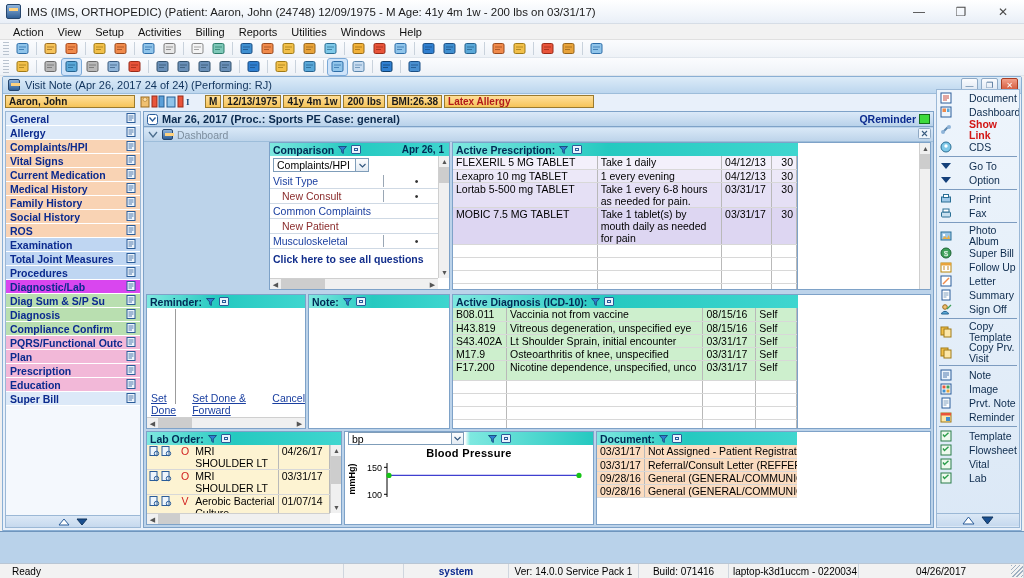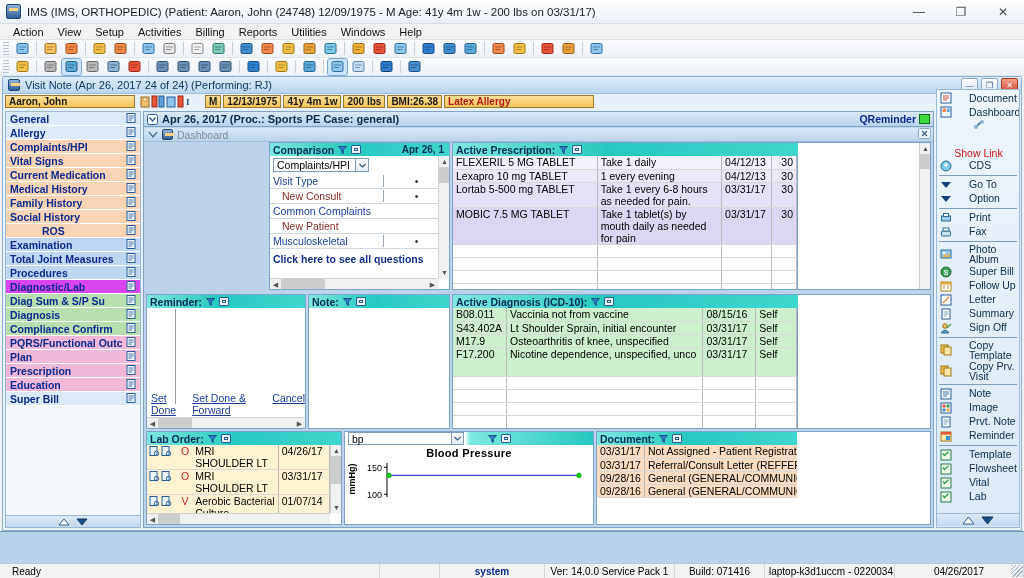--- a/index.html
+++ b/index.html
@@ -86,21 +86,21 @@
   .ln-item { height:14px; border-bottom:1px solid #fff;
              display:flex; align-items:center; padding-left:4px;
              font-size:10.5px; font-weight:bold; position:relative; cursor:default; }
   .ln-item .ln-ico { position:absolute; right:3px; top:1px; width:11px; height:11px; }
 
   .rightnav { position:absolute; right:1px; top:-21px; width:84px; bottom:2px;
               background:linear-gradient(#eef5fc,#dbe8f6);
               border:1px solid #9bb8d6; padding-top:1px; }
   .rn-item { min-height:14px; display:flex; align-items:center; gap:17px;
              padding:0 2px 0 3px; font-size:10.5px; color:#0d2b4d; cursor:default; }
-  .rn-item.red { color:#d21616; font-weight:normal;flex-direction:column; }
+  .rn-item.red { color:#d21616; font-weight:bold; }
   .rn-lbl { line-height:1.0; }
   .rn-sep { height:1px; background:#7d9cc0; margin:2px 2px; }
   .rn-ico { width:12px; height:12px; flex:none; }
   .rn-arrows { position:absolute; left:0; right:0; bottom:1px; height:13px;
                display:flex; align-items:center; justify-content:center; gap:6px;
                background:linear-gradient(#dbe8f6,#c6d9ee); border-top:1px solid #9bb8d6; }
 
   
   .dash { position:absolute; left:140px; top:1px; right:87px; bottom:2px;
           background:#bcd3ea; border:1px solid #7ea2c8; }
@@ -565,21 +565,21 @@
               </svg></span>
           </div>
           <div class="ln-item" style="background: rgb(249, 211, 180); color: rgb(11, 42, 142);">
             <span style="white-space: nowrap; overflow: hidden;">Social History</span>
             <span class="ln-ico"><svg width="11" height="11" viewBox="0 0 11 11">
                 <rect x="1" y="0.5" width="8" height="9" fill="#eef5fc" stroke="#2a5c99"></rect>
                 <path d="M2.5 3 H7.5 M2.5 5 H7.5 M2.5 7 H6" stroke="#2a5c99" stroke-width=".8"></path>
               </svg></span>
           </div>
           <div class="ln-item" style="background: rgb(249, 211, 180); color: rgb(11, 42, 142);">
-            <span style="white-space: nowrap; overflow: hidden; margin-left: 32px;">ROS</span>
+            <span style="white-space: nowrap; overflow: hidden;">ROS</span>
             <span class="ln-ico"><svg width="11" height="11" viewBox="0 0 11 11">
                 <rect x="1" y="0.5" width="8" height="9" fill="#eef5fc" stroke="#2a5c99"></rect>
                 <path d="M2.5 3 H7.5 M2.5 5 H7.5 M2.5 7 H6" stroke="#2a5c99" stroke-width=".8"></path>
               </svg></span>
           </div>
           <div class="ln-item" style="background: rgb(191, 214, 242); color: rgb(11, 42, 142);">
             <span style="white-space: nowrap; overflow: hidden;">Examination</span>
             <span class="ln-ico"><svg width="11" height="11" viewBox="0 0 11 11">
                 <rect x="1" y="0.5" width="8" height="9" fill="#eef5fc" stroke="#2a5c99"></rect>
                 <path d="M2.5 3 H7.5 M2.5 5 H7.5 M2.5 7 H6" stroke="#2a5c99" stroke-width=".8"></path>
@@ -914,21 +914,21 @@
         </div>
       </div>
 
       <div class="dash">
 
         <div style="position:absolute;left:0;top:0;right:0;height:15px;background:linear-gradient(#dbe9f8,#b9d2ea);border-bottom:1px solid #7ea2c8;display:flex;align-items:center;padding-left:3px;">
           <svg width="11" height="11" viewBox="0 0 11 11" style="flex:none;margin-right:4px;">
             <rect x="0.5" y="0.5" width="10" height="10" rx="2" fill="#ffffff" stroke="#2a5c99"></rect>
             <path d="M2.5 3.5 L5.5 7 L8.5 3.5" fill="none" stroke="#2a5c99" stroke-width="1.3"></path>
           </svg>
-          <span style="font-size:11px;font-weight:bold;color:#0b2a4e;">Apr 26, 2017  (Proc.: Sports PE  Case: general)</span>
+          <span style="font-size:11px;font-weight:bold;color:#0b2a4e;">Mar 26, 2017  (Proc.: Sports PE  Case: general)</span>
           <span style="margin-left:auto;font-size:10.5px;font-weight:bold;color:#0b2a8e;padding-right:3px;display:flex;align-items:center;gap:3px;">
             <span>QReminder</span>
             <svg width="11" height="10" viewBox="0 0 11 10">
               <rect x="0.5" y="0.5" width="10" height="9" fill="#3ddb3d" stroke="#14701b"></rect>
             </svg>
           </span>
         </div>
 
         <div class="dash-hdr" style="position:absolute;left:0;top:16px;right:0;">
           <svg width="10" height="10" viewBox="0 0 10 10" style="flex:none;">
@@ -1111,34 +1111,40 @@
             <div style="position:absolute;left:0;top:13px;width:345px;bottom:0;background:#fff;border-right:1px solid #7ea2c8;overflow:hidden;">
               <table class="grid">
                 <tbody id="dx-rows">
                     <tr style="background: rgb(205, 239, 205);">
                       <td style="width: 44px; height: 13px; white-space: nowrap; overflow: hidden;">B08.011</td>
                       <td style="width: 155px; height: 13px; white-space: nowrap; overflow: hidden;">Vaccinia not from vaccine</td>
                       <td style="width: 52px; height: 13px; white-space: nowrap; overflow: hidden;">08/15/16</td>
                       <td style="width: 40px; height: 13px; white-space: nowrap; overflow: hidden;">Self</td>
                     </tr>
                     <tr style="background: rgb(205, 239, 205);">
+                      <td style="width: 44px; height: 13px; white-space: nowrap; overflow: hidden;">H43.819</td>
+                      <td style="width: 155px; height: 13px; white-space: nowrap; overflow: hidden;">Vitreous degeneration, unspecified eye</td>
+                      <td style="width: 52px; height: 13px; white-space: nowrap; overflow: hidden;">08/15/16</td>
+                      <td style="width: 40px; height: 13px; white-space: nowrap; overflow: hidden;">Self</td>
+                    </tr>
+                    <tr style="background: rgb(205, 239, 205);">
                       <td style="width: 44px; height: 13px; white-space: nowrap; overflow: hidden;">S43.402A</td>
                       <td style="width: 155px; height: 13px; white-space: nowrap; overflow: hidden;">Lt Shoulder Sprain, initial encounter</td>
                       <td style="width: 52px; height: 13px; white-space: nowrap; overflow: hidden;">03/31/17</td>
                       <td style="width: 40px; height: 13px; white-space: nowrap; overflow: hidden;">Self</td>
                     </tr>
                     <tr style="background: rgb(205, 239, 205);">
                       <td style="width: 44px; height: 13px; white-space: nowrap; overflow: hidden;">M17.9</td>
                       <td style="width: 155px; height: 13px; white-space: nowrap; overflow: hidden;">Osteoarthritis of knee, unspecified</td>
                       <td style="width: 52px; height: 13px; white-space: nowrap; overflow: hidden;">03/31/17</td>
                       <td style="width: 40px; height: 13px; white-space: nowrap; overflow: hidden;">Self</td>
                     </tr>
                     <tr style="background: rgb(205, 239, 205);">
                       <td style="width: 44px; height: 13px; white-space: nowrap; overflow: hidden;">F17.200</td>
-                      <td style="width: 155px; height: 29px; white-space: nowrap; overflow: hidden;">Nicotine dependence, unspecified, unco</td>
+                      <td style="width: 155px; height: 20px; white-space: nowrap; overflow: hidden;">Nicotine dependence, unspecified, unco</td>
                       <td style="width: 52px; height: 13px; white-space: nowrap; overflow: hidden;">03/31/17</td>
                       <td style="width: 40px; height: 13px; white-space: nowrap; overflow: hidden;">Self</td>
                     </tr>
                     <tr>
                       <td style="width:44px;height:13px;"></td>
                       <td style="width:155px;"></td>
                       <td style="width:52px;"></td>
                       <td style="width:40px;"></td>
                     </tr>
                     <tr>
@@ -1295,21 +1301,21 @@
           </div>
 
         </div>
       </div>
     </div>
   </div>
 
   <div class="vn-bottom-strip"></div>
 
   <div class="statusbar">
-    <div class="st-cell" style="width:380px;padding-left:12px;">Ready</div>
+    <div class="st-cell" style="width:344px;padding-left:12px;">Ready</div>
     <div class="st-cell" style="width:60px;"></div>
     <div class="st-cell" style="width:105px;justify-content:center;color:#0b2a8e;font-weight:bold;">system</div>
     <div class="st-cell" style="width:130px;justify-content:center;">Ver: 14.0.0 Service Pack 1</div>
     <div class="st-cell" style="width:90px;justify-content:center;">Build: 071416</div>
     <div class="st-cell" style="width:130px;">laptop-k3d1uccm - 0220034</div>
     <div class="st-cell" style="width:auto;flex:1;justify-content:center;">04/26/2017</div>
     <div class="st-grip"></div>
   </div>
 
 </div>

